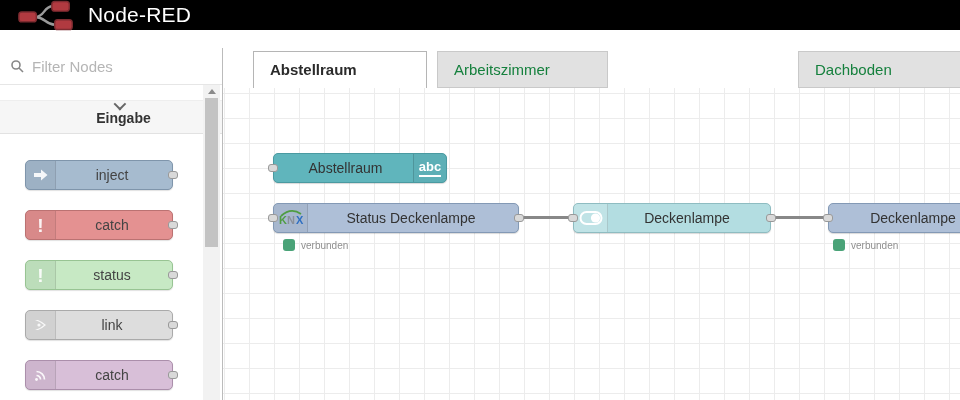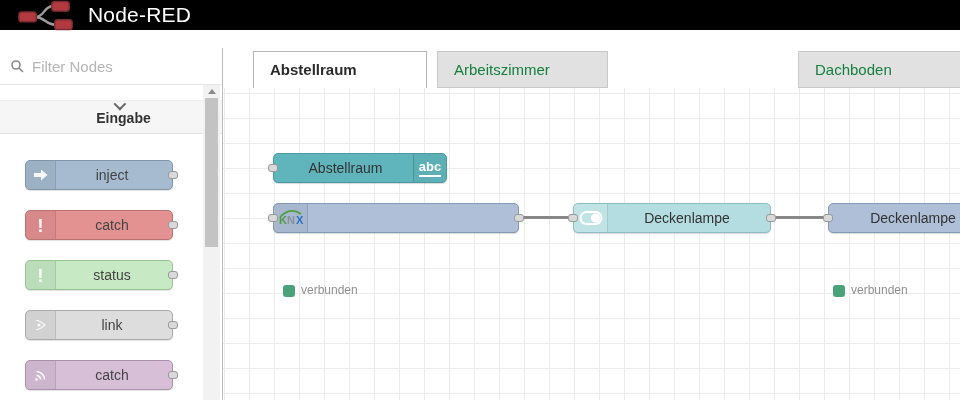--- a/index.html
+++ b/index.html
@@ -73,21 +73,21 @@
 
   .node-text   { left:50px;  top:65px;  width:174px; }
   .node-knx1   { left:50px;  top:115px; width:246px; }
   .node-switch { left:350px; top:115px; width:198px; }
   .node-knx2   { left:605px; top:115px; width:170px; }
 
   .wire { position:absolute; height:3px; background:#888; z-index:1; }
   .wire1 { left:296px; top:128px; width:54px; }
   .wire2 { left:548px; top:128px; width:57px; }
 
-  .status-line { position:absolute; display:flex; align-items:flex-end; font-size:12px; color:#8f8f8f; z-index:2;margin-top:44px; }
+  .status-line { position:absolute; display:flex; align-items:flex-end; font-size:10px; color:#8f8f8f; z-index:2; }
   .status-dot { width:12px; height:12px; border-radius:3px; background:#4aa378; margin-right:6px; flex:none; }
   .st1 { left:60px;  top:151px; }
   .st2 { left:610px; top:151px; }
 </style>
 </head>
 <body>
 
 <div class="header">
   <svg class="logo" viewBox="0 0 64 36">
     <path d="M20 20 C30 20 28 9 38 9" fill="none" stroke="#9a9a9a" stroke-width="2.5"></path>
@@ -199,20 +199,21 @@
 
       <div class="flow-node n-knx node-knx1">
         <div class="fn-icon-left icon-dark">
           <svg width="26" height="20" viewBox="0 0 26 20">
             <path d="M3 8 Q13 -1 23 6" fill="none" stroke="#4f9d42" stroke-width="1.8"></path>
             <text x="1" y="16" font-size="11" font-weight="bold" fill="#4f9d42" font-family="Liberation Sans, sans-serif">K</text>
             <text x="9" y="16" font-size="11" font-weight="bold" fill="#8a9099" font-family="Liberation Sans, sans-serif">N</text>
             <text x="18" y="16" font-size="11" font-weight="bold" fill="#2f6fc2" font-family="Liberation Sans, sans-serif">X</text>
           </svg>
         </div>
+        <div class="fn-label" style="left:34px; right:4px;">Status Deckenlampe</div>
         <div class="port port-left"></div>
         <div class="port port-right"></div>
       </div>
       <div class="status-line st1">
         <span class="status-dot"></span>
         <span>verbunden</span>
       </div>
 
       <div class="flow-node n-switch node-switch">
         <div class="fn-icon-left icon-light">

